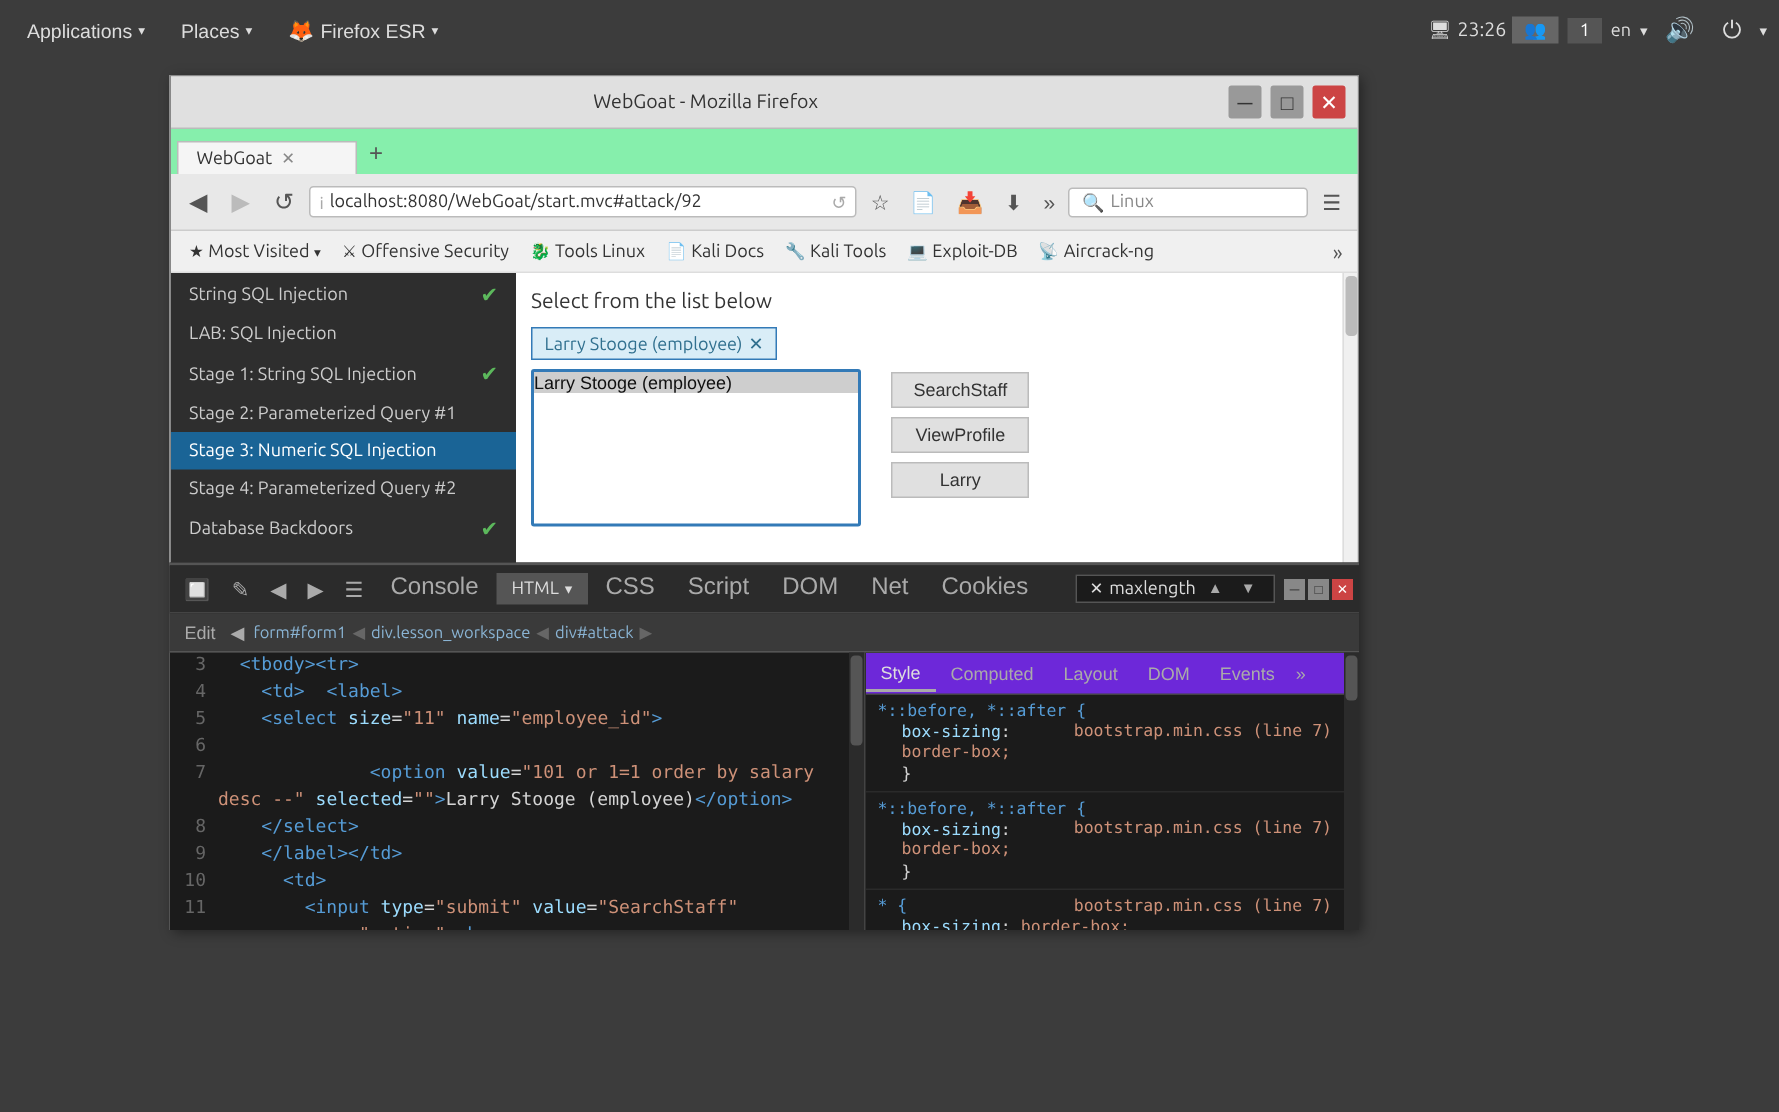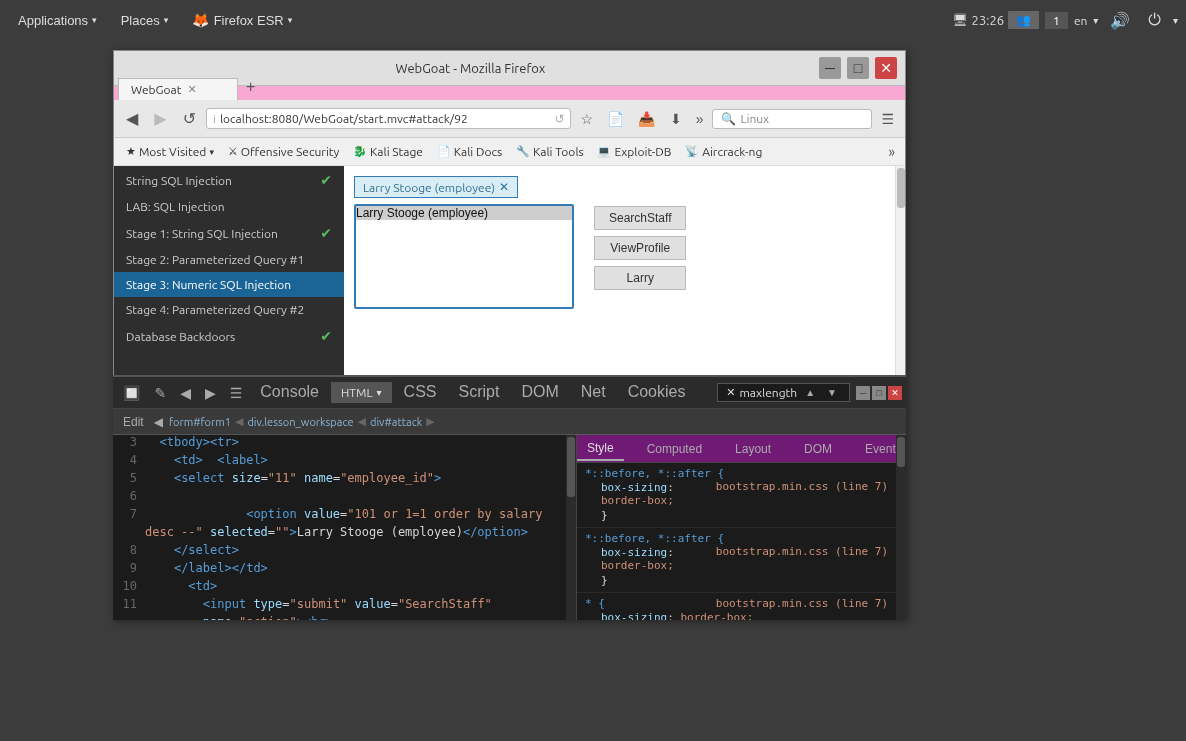--- a/index.html
+++ b/index.html
@@ -18,21 +18,21 @@
 
     
     .browser-titlebar { background: #e0e0e0; height: 35px; display: flex; align-items: center; padding: 0 8px; border-bottom: 1px solid #bbb; }
     .browser-controls { display: flex; gap: 6px; }
     .browser-ctrl-btn { width: 22px; height: 22px; border: none; cursor: pointer; border-radius: 2px; font-size: 14px; display: flex; align-items: center; justify-content: center; }
     .browser-ctrl-min { background: #999; color: #333; }
     .browser-ctrl-max { background: #999; color: #333; }
     .browser-ctrl-close { background: #cc4444; color: white; }
 
     
-    .browser-tabs { background: #f9a8d4; height: 14px; display: flex; align-items: flex-end; padding: 0 4px; }
+    .browser-tabs { background: #86efac; height: 30px; display: flex; align-items: flex-end; padding: 0 4px; }
     .browser-tab { background: #f5f5f5; border: 1px solid #bbb; border-bottom: none; padding: 4px 12px; font-size: 12px; color: #333; display: flex; align-items: center; gap: 6px; cursor: pointer; min-width: 120px; }
     .tab-close { color: #888; cursor: pointer; font-size: 11px; }
     .tab-add { background: none; border: none; padding: 4px 8px; cursor: pointer; font-size: 16px; color: #555; }
 
     
     .browser-navbar { background: #e8e8e8; height: 38px; display: flex; align-items: center; padding: 0 6px; gap: 4px; border-bottom: 1px solid #ccc; }
     .nav-btn { background: none; border: none; cursor: pointer; color: #555; font-size: 16px; padding: 2px 6px; border-radius: 3px; }
     .nav-btn:disabled { color: #bbb; cursor: default; }
     .address-bar { flex: 1; display: flex; align-items: center; background: white; border: 1px solid #bbb; border-radius: 3px; padding: 2px 6px; gap: 4px; }
     .address-text { flex: 1; font-size: 12px; color: #333; }
@@ -82,21 +82,21 @@
     .code-editor { flex: 1; background: #1b1b1b; overflow: auto; font-family: monospace; font-size: 12px; }
     .code-line { display: flex; min-height: 18px; }
     .line-num { width: 32px; color: #666; text-align: right; padding-right: 8px; flex-shrink: 0; user-select: none; }
     .line-content { color: #d4d4d4; white-space: pre; }
     .tag { color: #569cd6; }
     .attr-name { color: #9cdcfe; }
     .attr-val { color: #ce9178; }
 
     
     .style-panel { width: 320px; background: #1b1b1b; border-left: 1px solid #444; overflow-y: auto; font-family: monospace; font-size: 11px; }
-    .style-toolbar { display: flex; align-items: center; background: #701a75; height: 28px; border-bottom: 1px solid #444; gap: 13px; }
+    .style-toolbar { display: flex; align-items: center; background: #6d28d9; height: 28px; border-bottom: 1px solid #444; }
     .style-tab { background: none; border: none; color: #aaa; cursor: pointer; font-size: 12px; padding: 4px 10px; }
     .style-tab.active { color: #ddd; border-bottom: 2px solid #aaa; }
     .style-rule { padding: 4px 8px; border-bottom: 1px solid #2a2a2a; color: #d4d4d4; }
     .style-selector { color: #569cd6; }
     .style-file { color: #ce9178; float: right; cursor: pointer; }
     .style-prop { color: #9cdcfe; }
     .style-brace { color: #d4d4d4; }
     .style-value { color: #ce9178; }
     .style-line { padding: 1px 16px; }
   </style>
@@ -178,21 +178,21 @@
       <span class="bm-icon">★</span>
       <span>Most Visited</span>
       <span style="font-size:9px;">▾</span>
     </div>
     <div class="bookmark-item">
       <span class="bm-icon">⚔</span>
       <span>Offensive Security</span>
     </div>
     <div class="bookmark-item">
       <span class="bm-icon">🐉</span>
-      <span>Kali Stage</span>
+      <span>Tools Linux</span>
     </div>
     <div class="bookmark-item">
       <span class="bm-icon">📄</span>
       <span>Kali Docs</span>
     </div>
     <div class="bookmark-item">
       <span class="bm-icon">🔧</span>
       <span>Kali Tools</span>
     </div>
     <div class="bookmark-item">
@@ -229,20 +229,21 @@
       <div class="sidebar-item">
         <span>Stage 4: Parameterized Query #2</span>
       </div>
       <div class="sidebar-item">
         <span>Database Backdoors</span>
         <span class="check-icon">✔</span>
       </div>
     </div>
 
     <div class="content-area">
+      <div style="font-size:14px;color:#333;margin-bottom:10px;">Select from the list below</div>
       <div style="display:flex;gap:20px;">
         <div>
           <div style="display:inline-flex;align-items:center;gap:4px;background:#d9edf7;border:1px solid #337ab7;padding:3px 8px;font-size:12px;color:#31708f;margin-bottom:6px;">
             <span>Larry Stooge (employee)</span>
             <span style="cursor:pointer;color:#31708f;">✕</span>
           </div>
           <select size="7" style="width:220px;border:2px solid #337ab7;background:white;color:#333;font-size:12px;display:block;">
             <option value="101" selected="">Larry Stooge (employee)</option>
           </select>
         </div>

